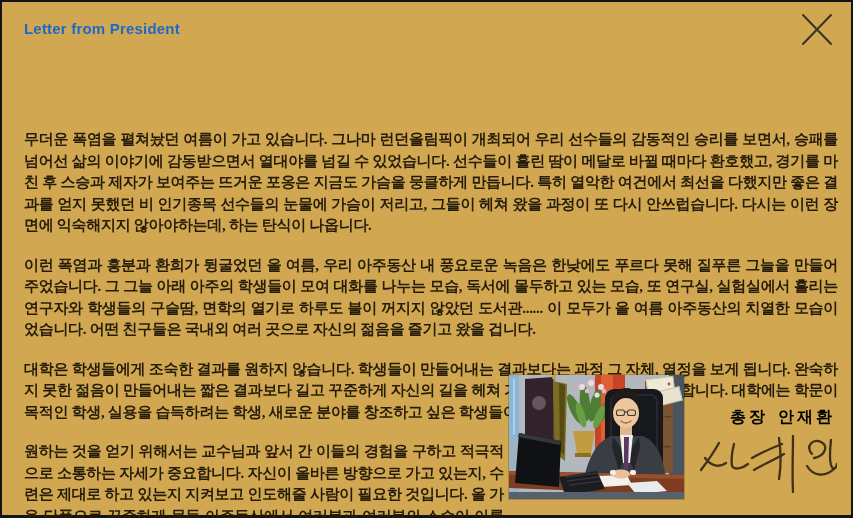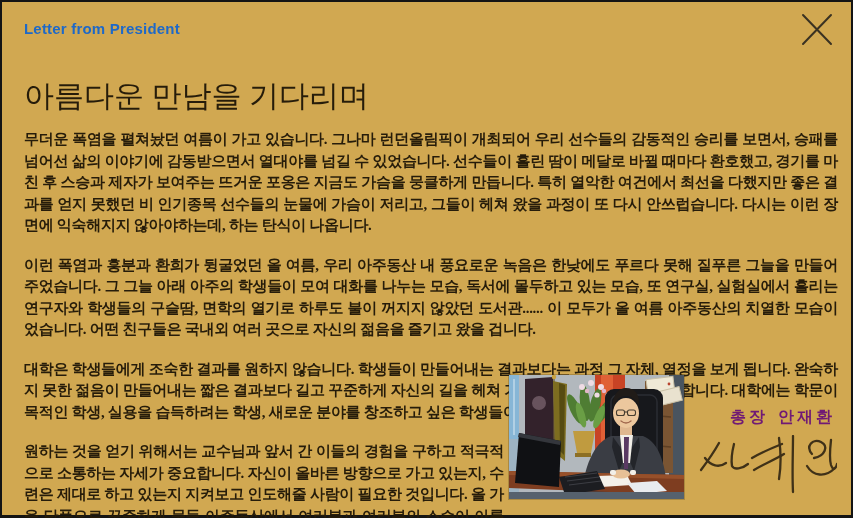--- a/index.html
+++ b/index.html
@@ -16,39 +16,38 @@
         color:#261c0a;letter-spacing:0;white-space:nowrap;}
   .letter-body{position:absolute;left:22px;top:109px;width:814px;
         font-size:15px;line-height:21.5px;font-weight:bold;color:#261c0a;
         text-align:justify;letter-spacing:-0.3px;}
   .letter-body p{margin:18px 0 13px 0;}
   .letter-body p.narrow{width:480px;}
   .photo-sign{position:absolute;left:505px;top:373px;width:333px;height:125px;}
   .photo{position:absolute;left:2px;top:0;width:175px;height:124px;box-shadow:0 0 0 1px rgba(60,45,15,.25);}
   .sign-col{position:absolute;left:186px;top:0;width:146px;height:125px;}
   .printed-sign{position:absolute;right:4px;top:32px;font-size:16px;font-weight:bold;
-        color:#701a75;letter-spacing:3px;white-space:nowrap;}
+        color:#000000;letter-spacing:3px;white-space:nowrap;}
   .printed-sign .gap{display:inline-block;width:10px;}
   .handwriting{position:absolute;left:2px;top:60px;}
 </style>
 </head>
 <body>
 
 <div class="page">
   <div class="panel">
 
     <div class="header-label">Letter from President</div>
 
     <button class="close-btn" aria-label="close">
       <svg width="38" height="36" viewBox="0 0 38 36">
         <path d="M5 3 L33 32 M33 3 L5 32" stroke="#3a3222" stroke-width="2" fill="none" stroke-linecap="round"></path>
       </svg>
     </button>
 
-    <h1 class="page-title">아름다운 만남을 기다리며</h1>
 
     <div class="letter-body">
       <p>무더운 폭염을 펼쳐놨던 여름이 가고 있습니다. 그나마 런던올림픽이 개최되어 우리 선수들의 감동적인 승리를 보면서, 승패를 넘어선 삶의 이야기에 감동받으면서 열대야를 넘길 수 있었습니다. 선수들이 흘린 땀이 메달로 바뀔 때마다 환호했고, 경기를 마친 후 스승과 제자가 보여주는 뜨거운 포옹은 지금도 가슴을 뭉클하게 만듭니다. 특히 열악한 여건에서 최선을 다했지만 좋은 결과를 얻지 못했던 비 인기종목 선수들의 눈물에 가슴이 저리고, 그들이 헤쳐 왔을 과정이 또 다시 안쓰럽습니다. 다시는 이런 장면에 익숙해지지 않아야하는데, 하는 탄식이 나옵니다.</p>
       <p>이런 폭염과 흥분과 환희가 뒹굴었던 올 여름, 우리 아주동산 내 풍요로운 녹음은 한낮에도 푸르다 못해 짙푸른 그늘을 만들어 주었습니다. 그 그늘 아래 아주의 학생들이 모여 대화를 나누는 모습, 독서에 몰두하고 있는 모습, 또 연구실, 실험실에서 흘리는 연구자와 학생들의 구슬땀, 면학의 열기로 하루도 불이 꺼지지 않았던 도서관...... 이 모두가 올 여름 아주동산의 치열한 모습이었습니다. 어떤 친구들은 국내외 여러 곳으로 자신의 젊음을 즐기고 왔을 겁니다.</p>
       <p>대학은 학생들에게 조숙한 결과를 원하지 않습니다. 학생들이 만들어내는 결과보다는 과정 그 자체, 열정을 보게 됩니다. 완숙하지 못한 젊음이 만들어내는 짧은 결과보다 길고 꾸준하게 자신의 길을 헤쳐 가는 수련 자세를 갖추길 원합니다. 대학에는 학문이 목적인 학생, 실용을 습득하려는 학생, 새로운 분야를 창조하고 싶은 학생들이 모여 있습니다.</p>
       <p class="narrow">원하는 것을 얻기 위해서는 교수님과 앞서 간 이들의 경험을 구하고 적극적으로 소통하는 자세가 중요합니다. 자신이 올바른 방향으로 가고 있는지, 수련은 제대로 하고 있는지 지켜보고 인도해줄 사람이 필요한 것입니다. 올 가을 단풍으로 꾸준하게 물들 아주동산에서 여러분과 여러분의 스승이 아름답게 만나는 모습을 기대해봅니다.</p>
     </div>
 
     <div class="photo-sign">
 

